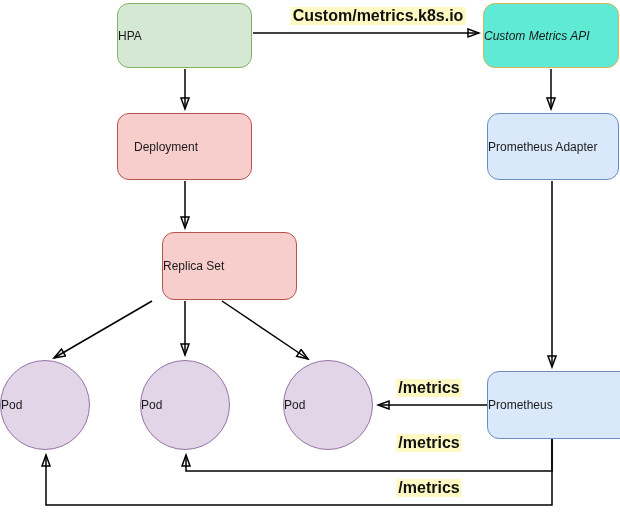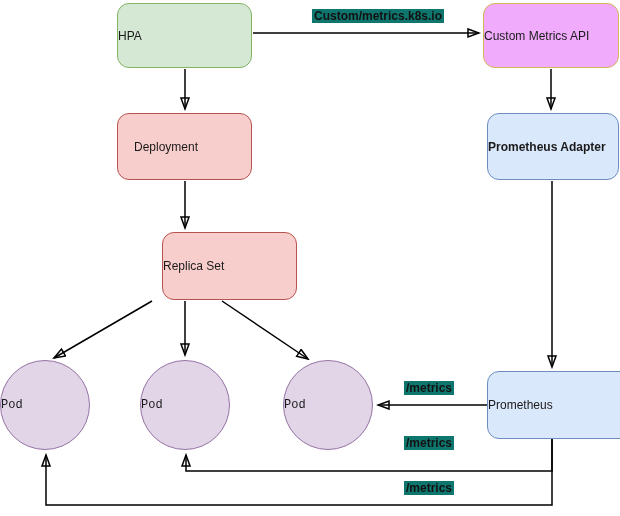--- a/index.html
+++ b/index.html
@@ -14,37 +14,37 @@
   .edges path{fill:none;stroke:#000000;stroke-width:1.5;}
   .node{
     position:absolute;z-index:2;
     box-sizing:border-box;
     display:flex;align-items:center;justify-content:flex-start;
     border:1.5px solid #000;
     font-size:12px;color:#1a1a1a;
     text-align:center;
   }
   .box{border-radius:12px;}
-  .pod{width:90px;height:90px;border-radius:50%;font-family:Liberation Mono, monospace;}
+  .pod{width:90px;height:90px;border-radius:50%;}
   
   .hpa{left:117px;top:3px;width:135px;height:65px;}
   .cma{left:483px;top:3px;width:136px;height:65px;}
   .deployment{left:117px;top:113px;width:135px;height:67px;padding-left:16px;}
   .prom-adapter{left:487px;top:113px;width:132px;height:67px;}
   .replica-set{left:117px;top:232px;width:135px;height:68px;margin-left:45px;}
   .prometheus{left:487px;top:371px;width:152px;height:68px;}
   .pod1{left:0px;top:360px;}
   .pod2{left:140px;top:360px;}
   .pod3{left:283px;top:360px;}
   .edge-label{
     position:absolute;z-index:3;
     transform:translate(-50%,-50%);
-    font-size:12px;font-weight:bold;color:#111111;
+    font-size:16px;font-weight:bold;color:#111111;
     white-space:nowrap;
-    background:#0f766e;
+    background:#fef9c3;
     padding:0 2px;
   }
   .lbl-cmk{left:378px;top:16px;}
   .lbl-m3{left:429px;top:388px;}
   .lbl-m2{left:429px;top:443px;}
   .lbl-m1{left:429px;top:488px;}
 </style>
 </head>
 <body>
 
@@ -66,29 +66,29 @@
     <path d="M222,301 L308,359" marker-end="url(#arrow)"></path>
     <path d="M487,405 L378,405" marker-end="url(#arrow)"></path>
     <path d="M552,439 L552,471 L186,471 L186,455" marker-end="url(#arrow)"></path>
     <path d="M552,439 L552,505 L46,505 L46,455" marker-end="url(#arrow)"></path>
   </svg>
 
   <div class="node box hpa" style="background-color: rgb(213, 232, 212); border-color: rgb(130, 179, 102);">
     <span class="node-label">HPA</span>
   </div>
 
-  <div class="node box cma" style="background-color: #f0abfc; border-color: rgb(214, 182, 86);">
+  <div class="node box cma" style="background-color: #5eead4; border-color: rgb(214, 182, 86); font-style: italic;">
     <span class="node-label">Custom Metrics API</span>
   </div>
 
   <div class="node box deployment" style="background-color: rgb(248, 206, 204); border-color: rgb(184, 84, 80);">
     <span class="node-label">Deployment</span>
   </div>
 
-  <div class="node box prom-adapter" style="background-color: rgb(218, 232, 252); border-color: rgb(108, 142, 191); font-weight: bold;">
+  <div class="node box prom-adapter" style="background-color: rgb(218, 232, 252); border-color: rgb(108, 142, 191);">
     <span class="node-label">Prometheus Adapter</span>
   </div>
 
   <div class="node box replica-set" style="background-color: rgb(248, 206, 204); border-color: rgb(184, 84, 80);">
     <span class="node-label">Replica Set</span>
   </div>
 
   <div class="node box prometheus" style="background-color: rgb(218, 232, 252); border-color: rgb(108, 142, 191);">
     <span class="node-label">Prometheus</span>
   </div>

